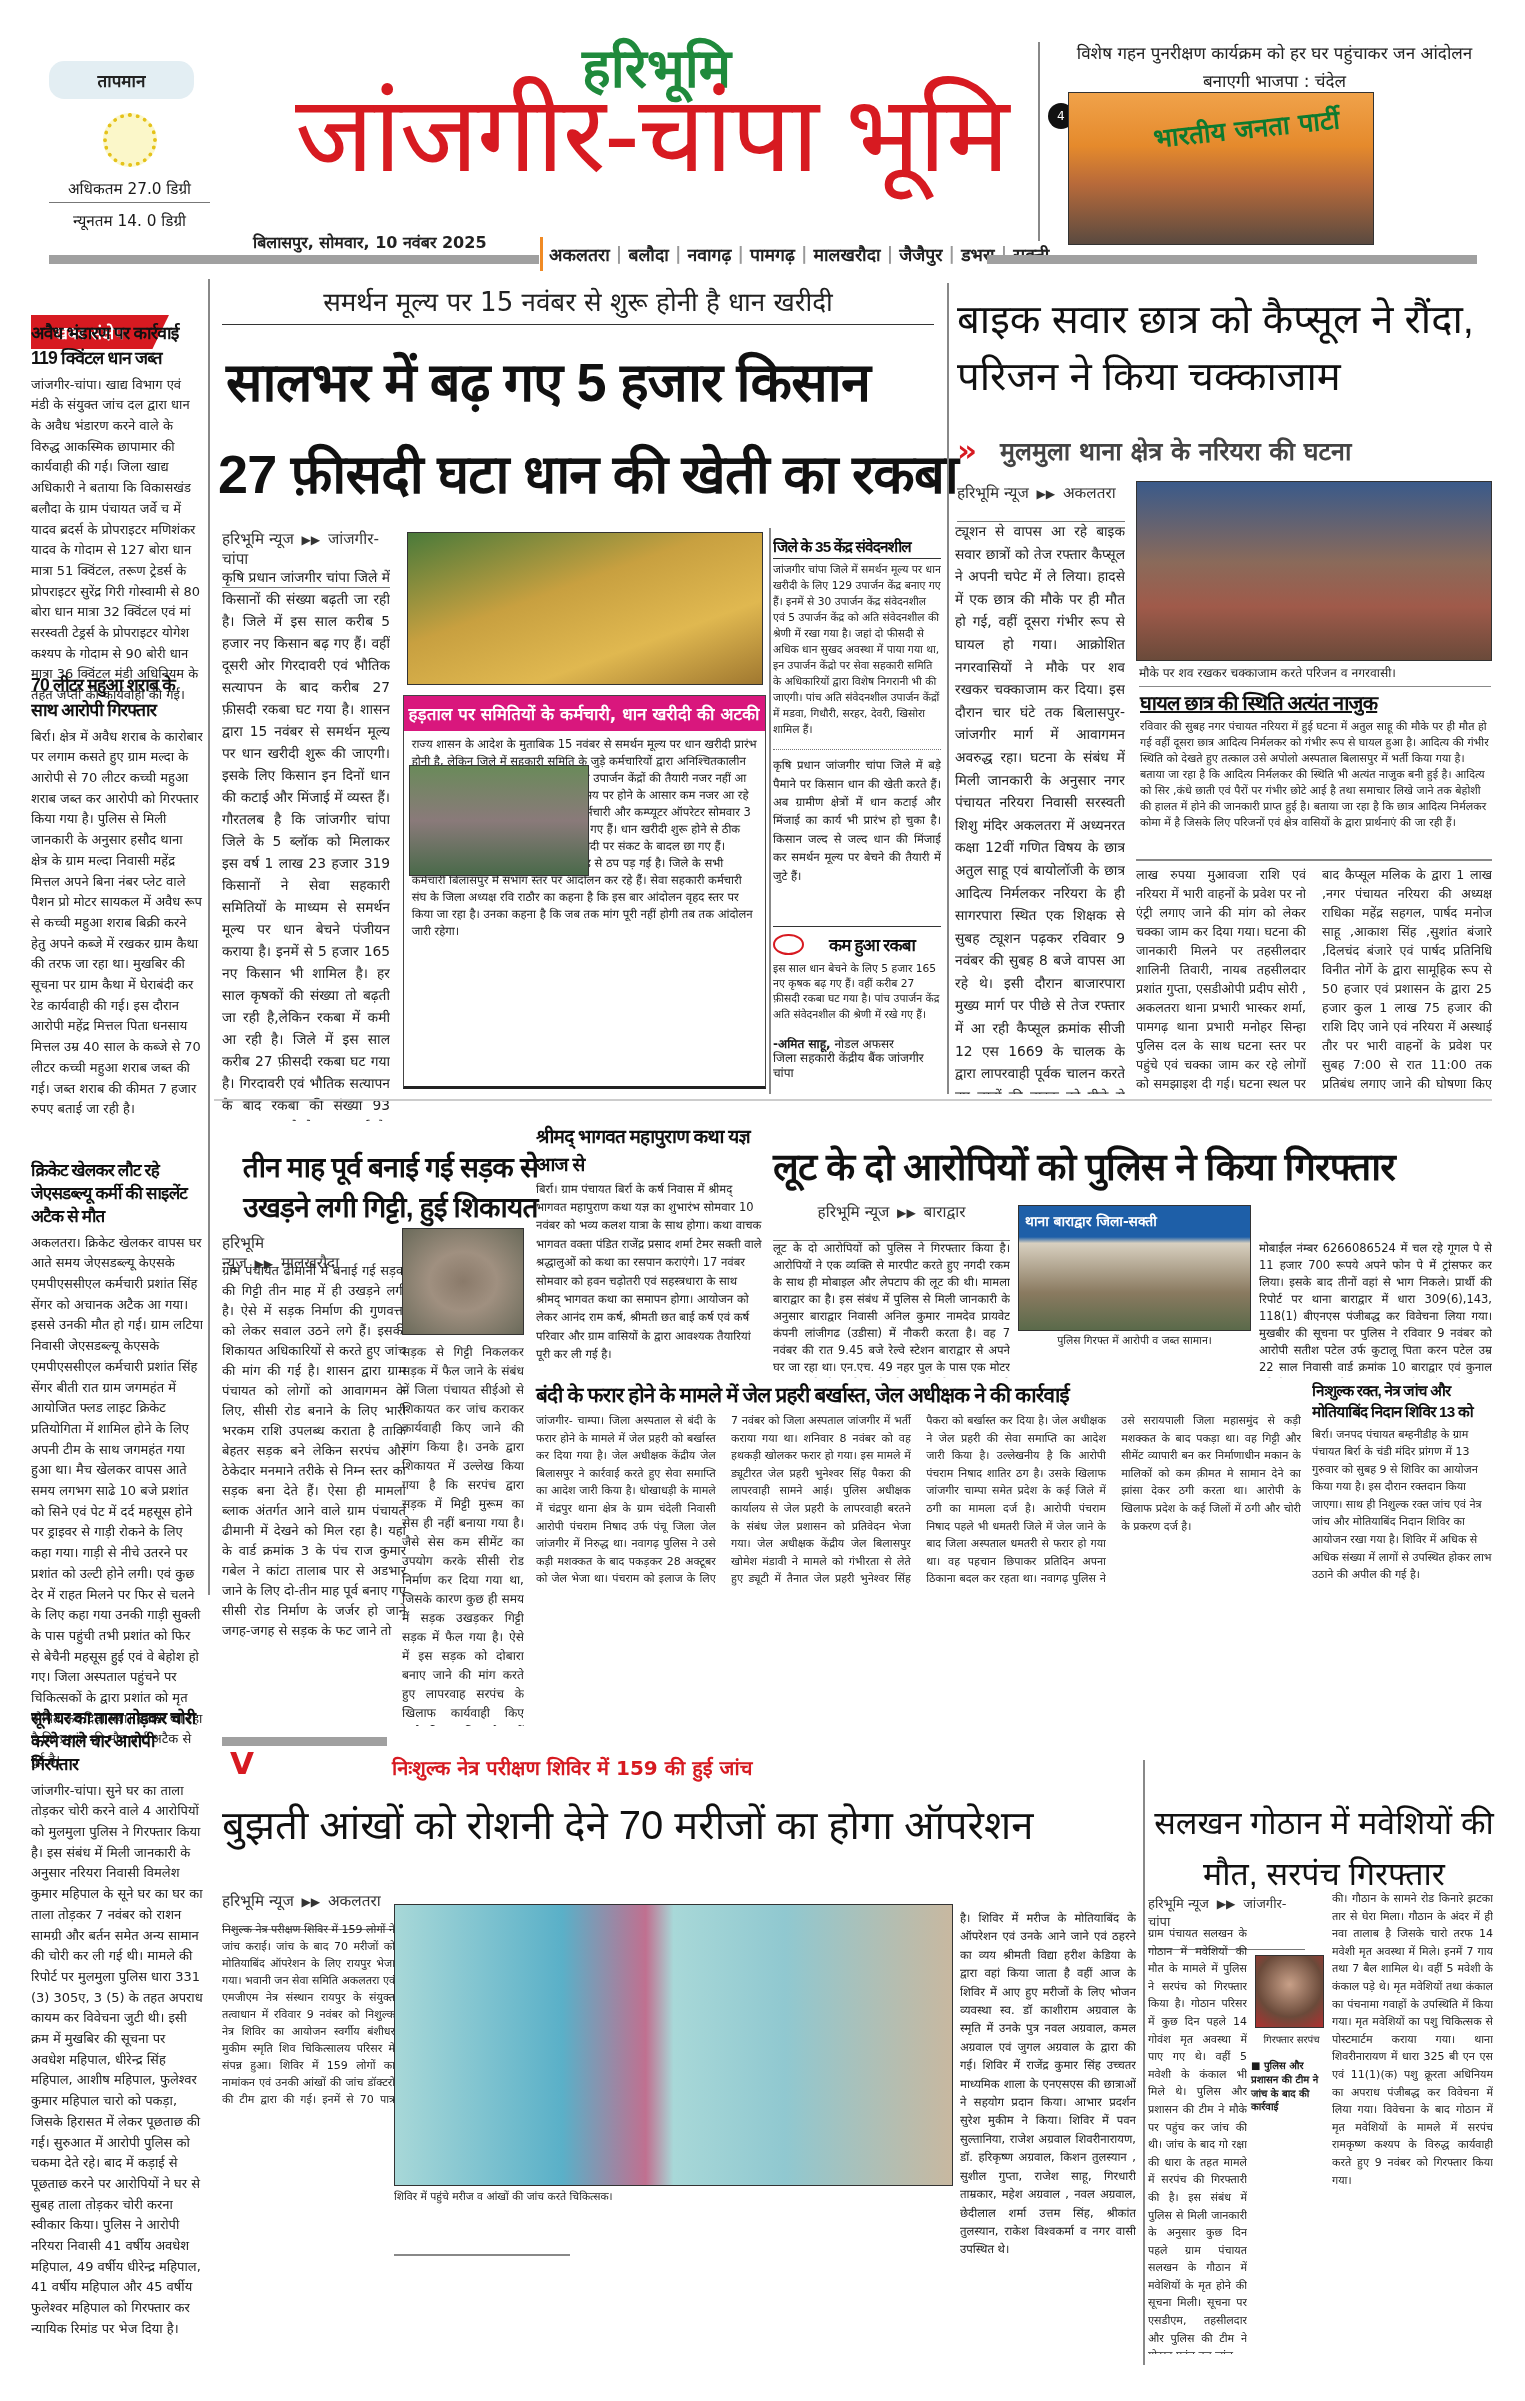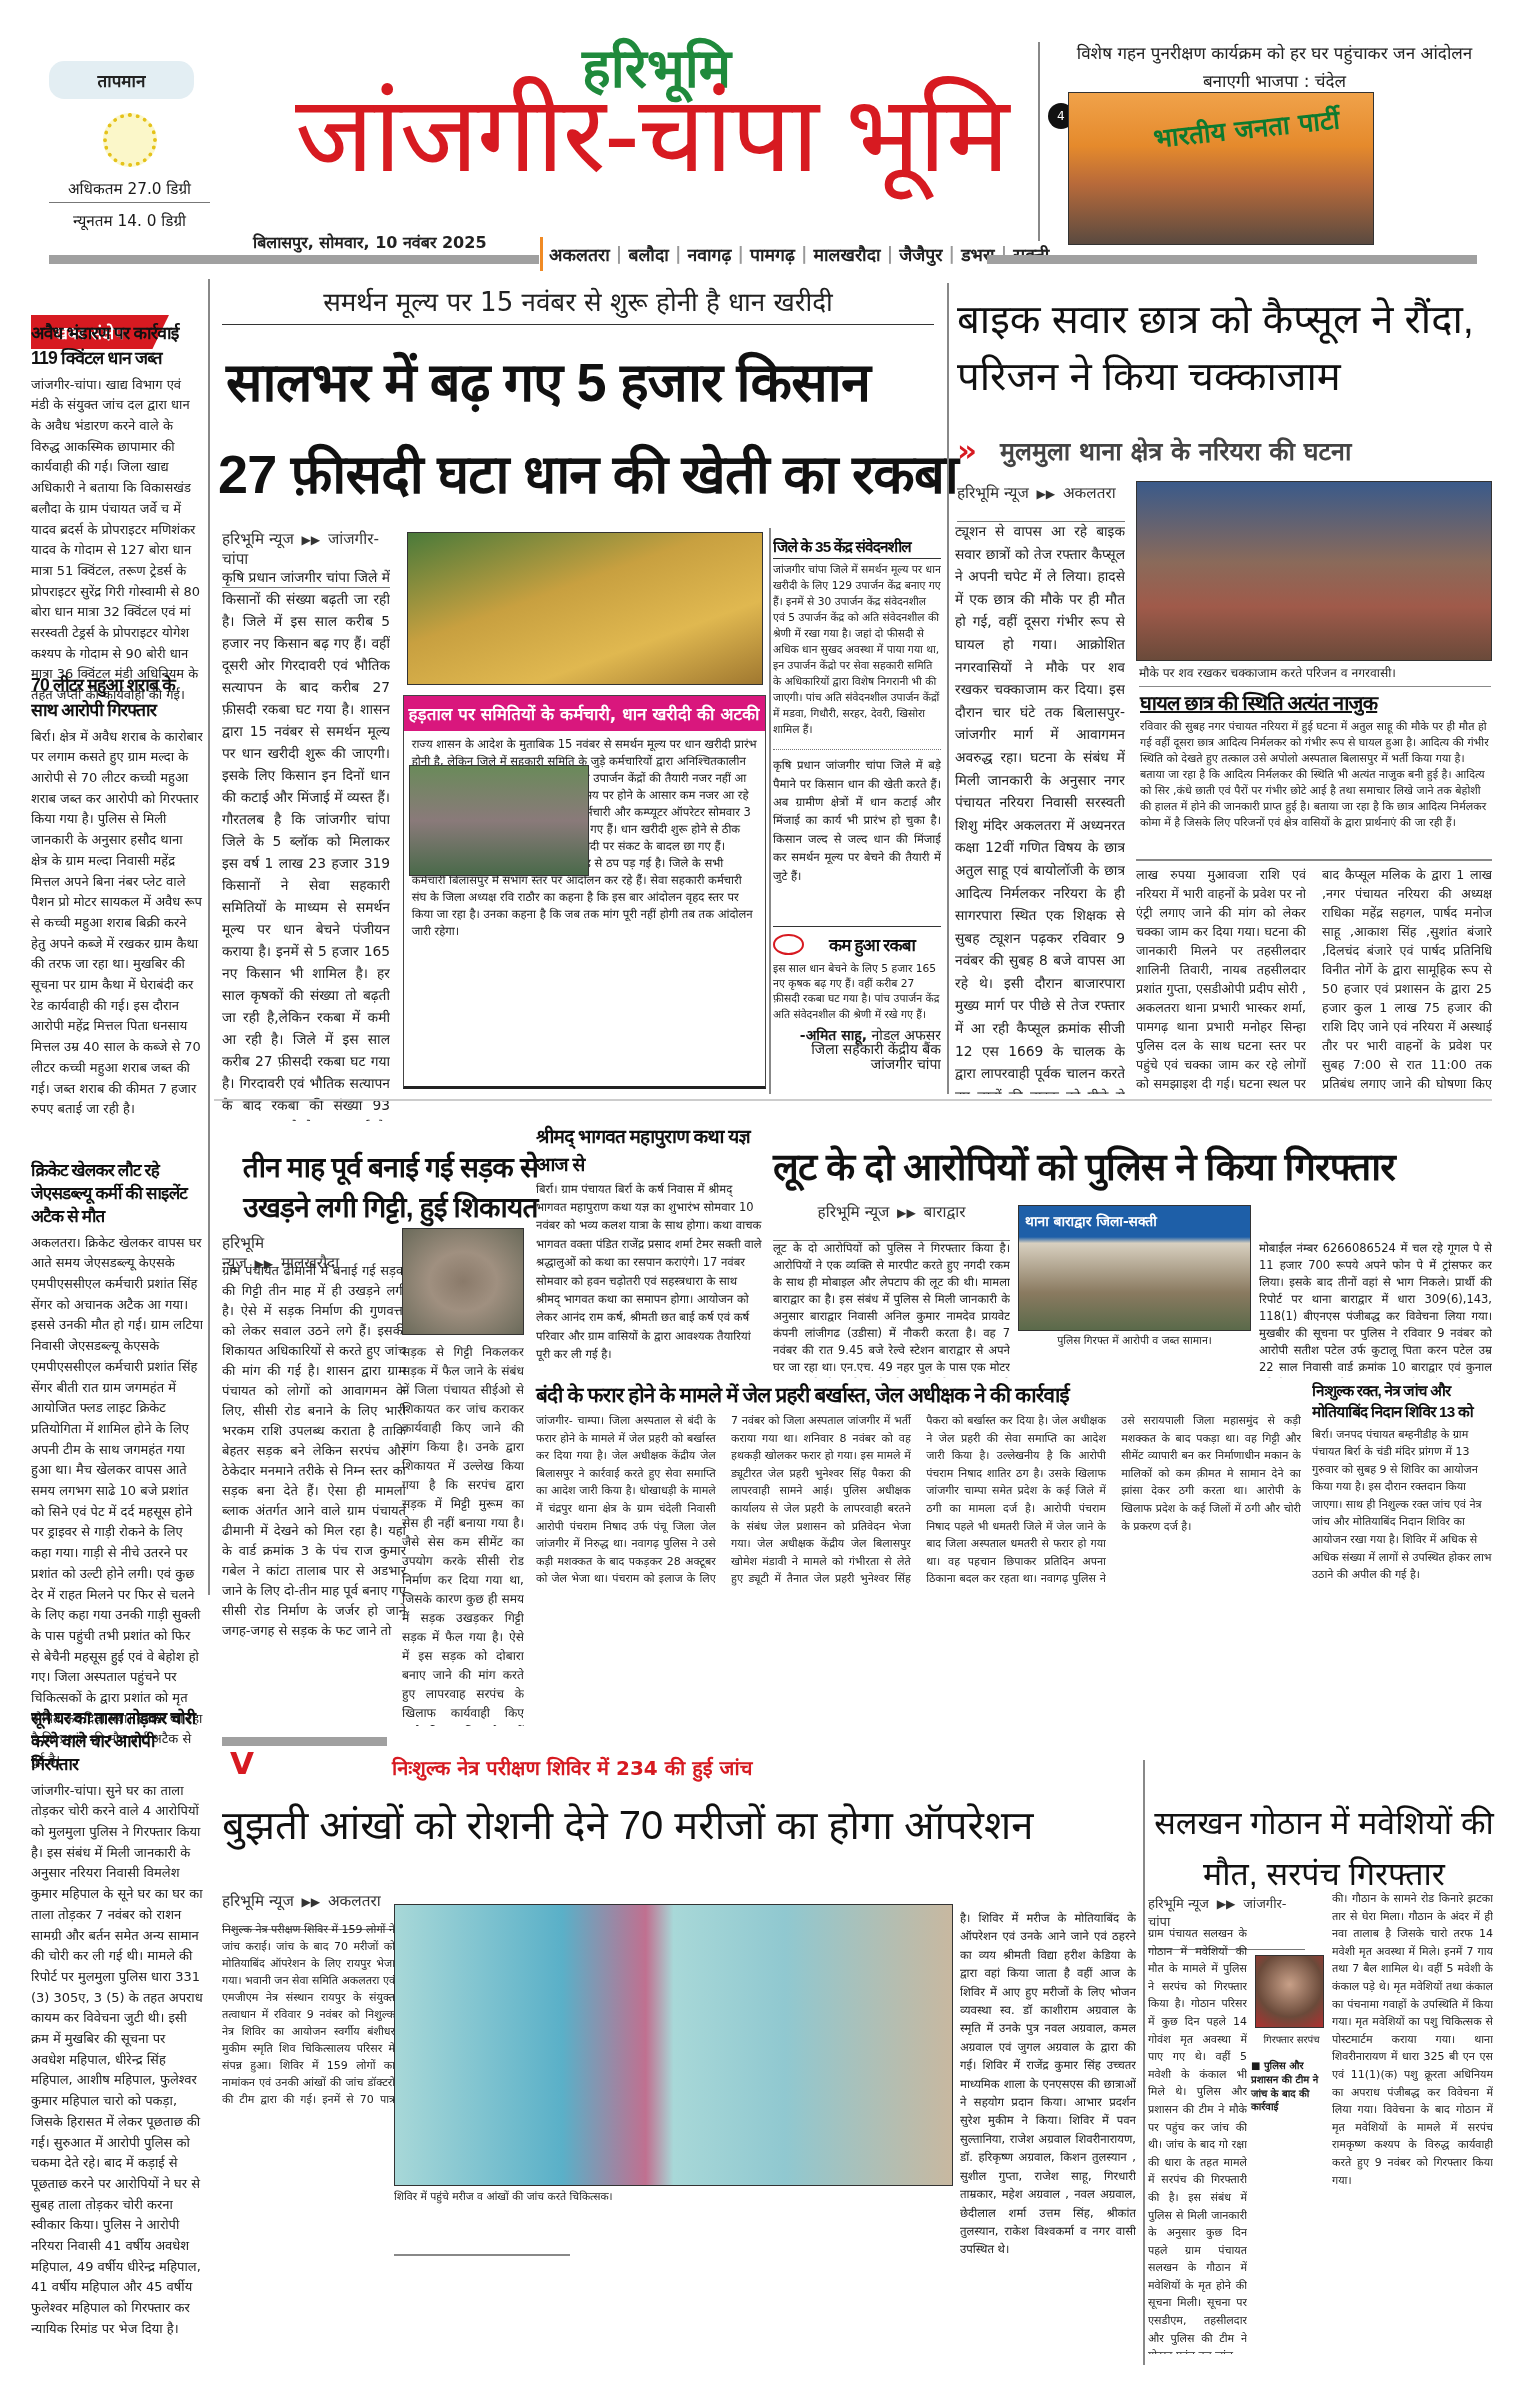--- a/index.html
+++ b/index.html
@@ -99,21 +99,21 @@
   <div class="small-text" style="font-size:10.7px;line-height:16px;margin-top:3.1px;text-align:left">जांजगीर चांपा जिले में समर्थन मूल्य पर धान खरीदी के लिए 129 उपार्जन केंद्र बनाए गए हैं। इनमें से 30 उपार्जन केंद्र संवेदनशील एवं 5 उपार्जन केंद्र को अति संवेदनशील की श्रेणी में रखा गया है। जहां दो फीसदी से अधिक धान सुखद अवस्था में पाया गया था, इन उपार्जन केंद्रो पर सेवा सहकारी समिति के अधिकारियों द्वारा विशेष निगरानी भी की जाएगी। पांच अति संवेदनशील उपार्जन केंद्रों में मडवा, गिधौरी, सरहर, देवरी, खिसोरा शामिल हैं।</div>
   <div style="border-top:0.8px dotted #777;margin:10.7px 0 6.1px"></div>
   <div class="small-text" style="font-size:11.5px;line-height:18.4px">कृषि प्रधान जांजगीर चांपा जिले में बड़े पैमाने पर किसान धान की खेती करते हैं। अब ग्रामीण क्षेत्रों में धान कटाई और मिंजाई का कार्य भी प्रारंभ हो चुका है। किसान जल्द से जल्द धान की मिंजाई कर समर्थन मूल्य पर बेचने की तैयारी में जुटे हैं।</div>
 </div>
 <div class="col" style="left:773px;top:926px;width:168px;height:168px">
   <div style="display:flex;align-items:center;gap:25px;border-top:1.5px solid #333;padding-top:6.1px">
     <span style="width:31px;height:21.4px;border:2.3px solid #d71a21;border-radius:50%;display:inline-block"></span>
     <span class="hl" style="font-size:17px">कम हुआ रकबा</span>
   </div>
   <div class="small-text" style="font-size:10.7px;line-height:15.3px;margin-top:4.6px;text-align:left">इस साल धान बेचने के लिए 5 हजार 165 नए कृषक बढ़ गए हैं। वहीं करीब 27 फ़ीसदी रकबा घट गया है। पांच उपार्जन केंद्र अति संवेदनशील की श्रेणी में रखे गए हैं।</div>
-  <div style="text-align:right;font-size:14px;line-height:14.5px;margin-top:6px">
+  <div style="font-size:12px;line-height:14.5px;margin-top:15px">
     <b>-अमित साहू,</b>
     <span>नोडल अफसर</span><br>
     <span>जिला सहकारी केंद्रीय बैंक जांजगीर चांपा</span>
   </div>
 </div>
 
 <div class="vline" style="left:947px;top:283px;height:811px"></div>
 <div class="abs hl" style="left:957px;top:291px;width:536px;font-size:40px;line-height:57px;font-weight:normal;letter-spacing:0">बाइक सवार छात्र को कैप्सूल ने रौंदा, परिजन ने किया चक्काजाम</div>
 <div class="abs" style="left:957px;top:432px;width:536px;display:flex;align-items:center;gap:23px">
   <span style="color:#d71a21;font-size:31px;font-weight:bold">»</span>
@@ -163,21 +163,21 @@
 <div class="col small-text" style="left:536px;top:1412px;width:765px;height:298px;column-count:4;column-gap:15.3px;font-size:11px;line-height:17.6px">
   <span>जांजगीर- चाम्पा। जिला अस्पताल से बंदी के फरार होने के मामले में जेल प्रहरी को बर्खास्त कर दिया गया है। जेल अधीक्षक केंद्रीय जेल बिलासपुर ने कार्रवाई करते हुए सेवा समाप्ति का आदेश जारी किया है। धोखाधड़ी के मामले में चंद्रपुर थाना क्षेत्र के ग्राम चंदेली निवासी आरोपी पंचराम निषाद उर्फ पंचू जिला जेल जांजगीर में निरुद्ध था। नवागढ़ पुलिस ने उसे कड़ी मशक्कत के बाद पकड़कर 28 अक्टूबर को जेल भेजा था। पंचराम को इलाज के लिए 7 नवंबर को जिला अस्पताल जांजगीर में भर्ती कराया गया था। शनिवार 8 नवंबर को वह हथकड़ी खोलकर फरार हो गया। इस मामले में ड्यूटीरत जेल प्रहरी भुनेश्वर सिंह पैकरा की लापरवाही सामने आई। पुलिस अधीक्षक कार्यालय से जेल प्रहरी के लापरवाही बरतने के संबंध जेल प्रशासन को प्रतिवेदन भेजा गया। जेल अधीक्षक केंद्रीय जेल बिलासपुर खोमेश मंडावी ने मामले को गंभीरता से लेते हुए ड्यूटी में तैनात जेल प्रहरी भुनेश्वर सिंह पैकरा को बर्खास्त कर दिया है। जेल अधीक्षक ने जेल प्रहरी की सेवा समाप्ति का आदेश जारी किया है। उल्लेखनीय है कि आरोपी पंचराम निषाद शातिर ठग है। उसके खिलाफ जांजगीर चाम्पा समेत प्रदेश के कई जिले में ठगी का मामला दर्ज है। आरोपी पंचराम निषाद पहले भी धमतरी जिले में जेल जाने के बाद जिला अस्पताल धमतरी से फरार हो गया था। वह पहचान छिपाकर प्रतिदिन अपना ठिकाना बदल कर रहता था। नवागढ़ पुलिस ने उसे सरायपाली जिला महासमुंद से कड़ी मशक्कत के बाद पकड़ा था। वह गिट्टी और सीमेंट व्यापारी बन कर निर्माणाधीन मकान के मालिकों को कम क़ीमत मे सामान देने का झांसा देकर ठगी करता था। आरोपी के खिलाफ प्रदेश के कई जिलों में ठगी और चोरी के प्रकरण दर्ज है।</span>
 </div>
 
 <div class="col" style="left:1312px;top:1381px;width:180px;height:321px">
   <div class="hl" style="font-size:15.3px;line-height:20.7px">निःशुल्क रक्त, नेत्र जांच और मोतियाबिंद निदान शिविर 13 को</div>
   <div class="small-text" style="font-size:11px;line-height:17.6px;margin-top:3.1px;text-align:left">बिर्रा। जनपद पंचायत बम्हनीडीह के ग्राम पंचायत बिर्रा के चंडी मंदिर प्रांगण में 13 गुरुवार को सुबह 9 से शिविर का आयोजन किया गया है। इस दौरान रक्तदान किया जाएगा। साथ ही निशुल्क रक्त जांच एवं नेत्र जांच और मोतियाबिंद निदान शिविर का आयोजन रखा गया है। शिविर में अधिक से अधिक संख्या में लागों से उपस्थित होकर लाभ उठाने की अपील की गई है।</div>
 </div>
 
 <div class="abs" style="left:230px;top:1745px;color:#d71a21;font-size:31px;font-weight:bold">V</div>
-<div class="abs" style="left:392px;top:1754px;width:689px;font-size:20px;font-weight:bold;color:#d71a21">निःशुल्क नेत्र परीक्षण शिविर में 234 की हुई जांच</div>
+<div class="abs" style="left:392px;top:1754px;width:689px;font-size:20px;font-weight:bold;color:#d71a21">निःशुल्क नेत्र परीक्षण शिविर में 159 की हुई जांच</div>
 <div class="abs hl" style="left:222px;top:1795px;width:918px;font-size:40px;line-height:61px;white-space:nowrap;font-weight:normal;letter-spacing:0">बुझती आंखों को रोशनी देने 70 मरीजों का होगा ऑपरेशन</div>
 <div class="abs byline" style="left:222px;top:1890px;width:168px">
   <span>हरिभूमि न्यूज</span><span class="arr">▶▶</span><span>अकलतरा</span>
 </div>
 <div class="col small-text" style="left:222px;top:1921px;width:360px;height:429px;column-count:2;column-gap:13.8px;font-size:11px;line-height:17px">
   <span>निशुल्क नेत्र परीक्षण शिविर में 159 लोगों ने जांच कराई। जांच के बाद 70 मरीजों को मोतियाबिंद ऑपरेशन के लिए रायपुर भेजा गया। भवानी जन सेवा समिति अकलतरा एवं एमजीएम नेत्र संस्थान रायपुर के संयुक्त तत्वाधान में रविवार 9 नवंबर को निशुल्क नेत्र शिविर का आयोजन स्वर्गीय बंशीधर मुकीम स्मृति शिव चिकित्सालय परिसर में संपन्न हुआ। शिविर में 159 लोगों का नामांकन एवं उनकी आंखों की जांच डॉक्टरों की टीम द्वारा की गई। इनमें से 70 पात्र मरीजों को ऑपरेशन हेतु बस द्वारा रवाना किया गया। शिविर में एमजीएम नेत्र संस्थान रायपुर के डॉ ऋचा एवं डॉक्टर कुलदीप सहित चिकित्सा दल का स्वागत अजय केडिया, सुनील गुप्ता, आशीष मुकीम, नेहा मुकीम एवं रोशनी केडिया ने बताया कि भवानी जन सेवा समिति की स्थापना श्री हरीश केडिया ने की थी। समिति का मुख्य उद्देश्य समाज के कमजोर एवं जरूरतमंद लोगों को निशुल्क स्वास्थ्य लाभ प्रदान करना</span>
 </div>
 <div class="abs photo" style="left:394px;top:1904px;width:559px;height:282px;background:linear-gradient(90deg,#a8d8d8 0%,#5ab0c8 30%,#c07090 45%,#a8d8d8 50%,#90c8d0 70%,#c8b8a0 100%)"></div>
 <div class="abs" style="left:394px;top:2189px;width:367px;font-size:10.7px;color:#222">शिविर में पहुंचे मरीज व आंखों की जांच करते चिकित्सक।</div>
 <div class="col small-text" style="left:960px;top:1909px;width:176px;height:452px;font-size:11.5px;line-height:18.4px">है। शिविर में मरीज के मोतियाबिंद के ऑपरेशन एवं उनके आने जाने एवं ठहरने का व्यय श्रीमती विद्या हरीश केडिया के द्वारा वहां किया जाता है वहीं आज के शिविर में आए हुए मरीजों के लिए भोजन व्यवस्था स्व. डॉ काशीराम अग्रवाल के स्मृति में उनके पुत्र नवल अग्रवाल, कमल अग्रवाल एवं जुगल अग्रवाल के द्वारा की गई। शिविर में राजेंद्र कुमार सिंह उच्चतर माध्यमिक शाला के एनएसएस की छात्राओं ने सहयोग प्रदान किया। आभार प्रदर्शन सुरेश मुकीम ने किया। शिविर में पवन सुल्तानिया, राजेश अग्रवाल शिवरीनारायण, डॉ. हरिकृष्ण अग्रवाल, किशन तुलस्यान , सुशील गुप्ता, राजेश साहू, गिरधारी ताम्रकार, महेश अग्रवाल , नवल अग्रवाल, छेदीलाल शर्मा उत्तम सिंह, श्रीकांत तुलस्यान, राकेश विश्वकर्मा व नगर वासी उपस्थित थे।</div>

